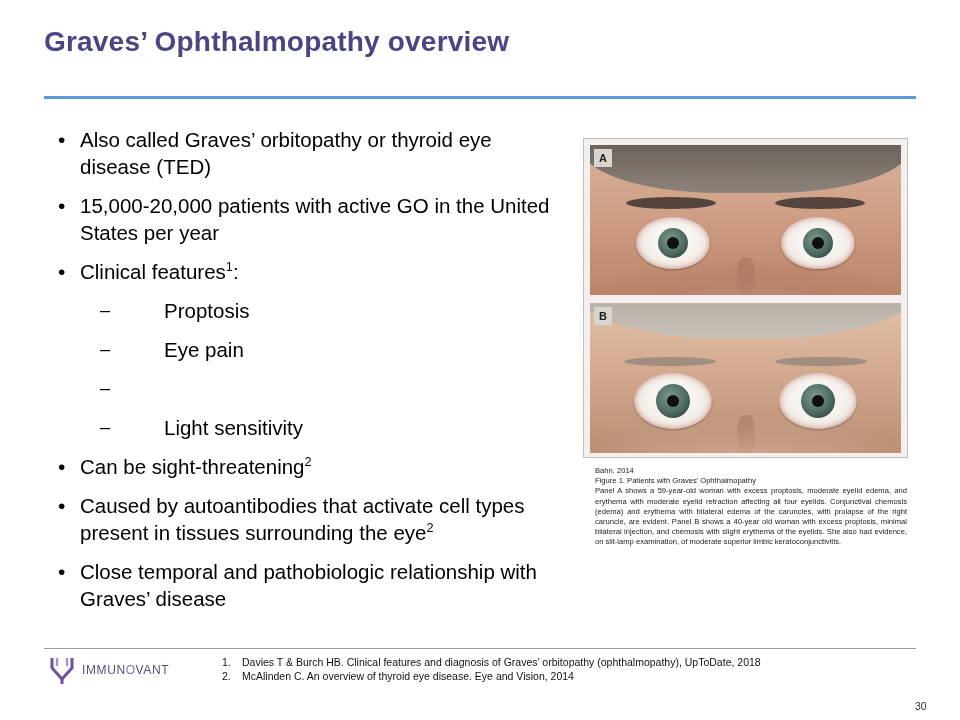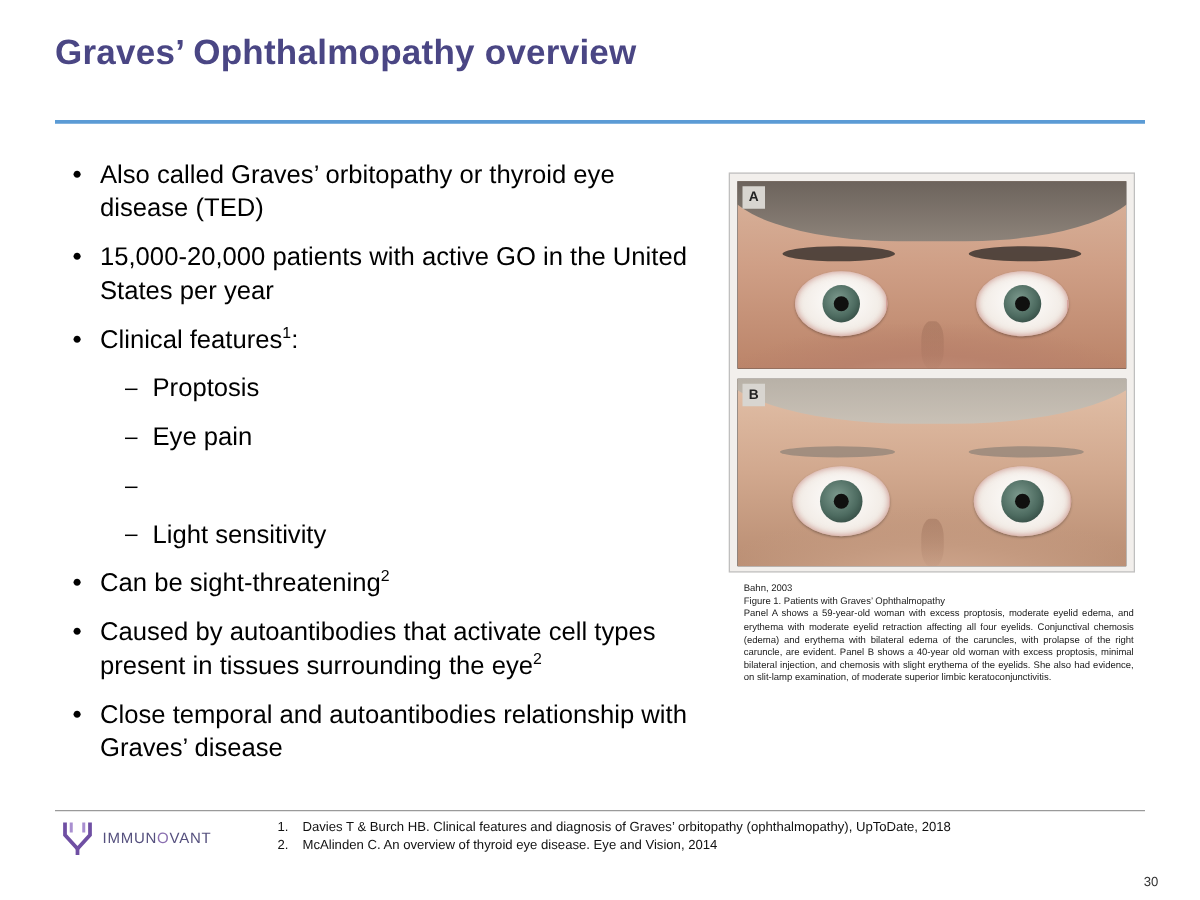--- a/index.html
+++ b/index.html
@@ -74,20 +74,21 @@
     width: 22px;
     flex: 0 0 22px;
     font-size: 18px;
     line-height: 27px;
     color: #000;
   }
   .sub-text {
     font-size: 20.5px;
     line-height: 27px;
     color: #000;
+    margin-left: 42px;
   }
   sup {
     font-size: 0.62em;
     vertical-align: super;
     line-height: 0;
   }
 
   
   .figure-box {
     position: absolute;
@@ -336,21 +337,21 @@
       <div class="bullet-text"><span>Can be sight-threatening</span><sup>2</sup></div>
     </div>
 
     <div class="bullet-row">
       <div class="bullet-mark">•</div>
       <div class="bullet-text"><span>Caused by autoantibodies that activate cell types present in tissues surrounding the eye</span><sup>2</sup></div>
     </div>
 
     <div class="bullet-row">
       <div class="bullet-mark">•</div>
-      <div class="bullet-text">Close temporal and autoantibodies relationship with Graves’ disease</div>
+      <div class="bullet-text">Close temporal and pathobiologic relationship with Graves’ disease</div>
     </div>
 
   </div>
 
   <div class="figure-box">
     <div class="panel">
       <div class="face faceA">
         <div class="hairA"></div>
         <div class="brow" style="left:36px; top:52px; width:90px;"></div>
         <div class="brow" style="right:36px; top:52px; width:90px;"></div>
@@ -388,21 +389,21 @@
               <div class="pupil"></div>
             </div>
         </div>
         <div class="nose" style="top:112px;"></div>
       </div>
       <div class="panel-label">B</div>
     </div>
   </div>
 
   <div class="caption">
-    <span class="cap-line">Bahn, 2003</span>
+    <span class="cap-line">Bahn, 2014</span>
     <span class="cap-line">Figure 1. Patients with Graves’ Ophthalmopathy</span>
     <span>Panel A shows a 59-year-old woman with excess proptosis, moderate eyelid edema, and erythema with moderate eyelid retraction affecting all four eyelids. Conjunctival chemosis (edema) and erythema with bilateral edema of the caruncles, with prolapse of the right caruncle, are evident. Panel B shows a 40-year old woman with excess proptosis, minimal bilateral injection, and chemosis with slight erythema of the eyelids. She also had evidence, on slit-lamp examination, of moderate superior limbic keratoconjunctivitis.</span>
   </div>
 
   <div class="footer-rule"></div>
 
   <div class="logo">
     <svg class="logo-mark" viewBox="0 0 28 30">
       <path d="M4 3 L4 13 L14 24 L24 13 L24 3" fill="none" stroke="#6f4fa3" stroke-width="3"></path>
       <path d="M14 24 L14 29" fill="none" stroke="#6f4fa3" stroke-width="3"></path>

